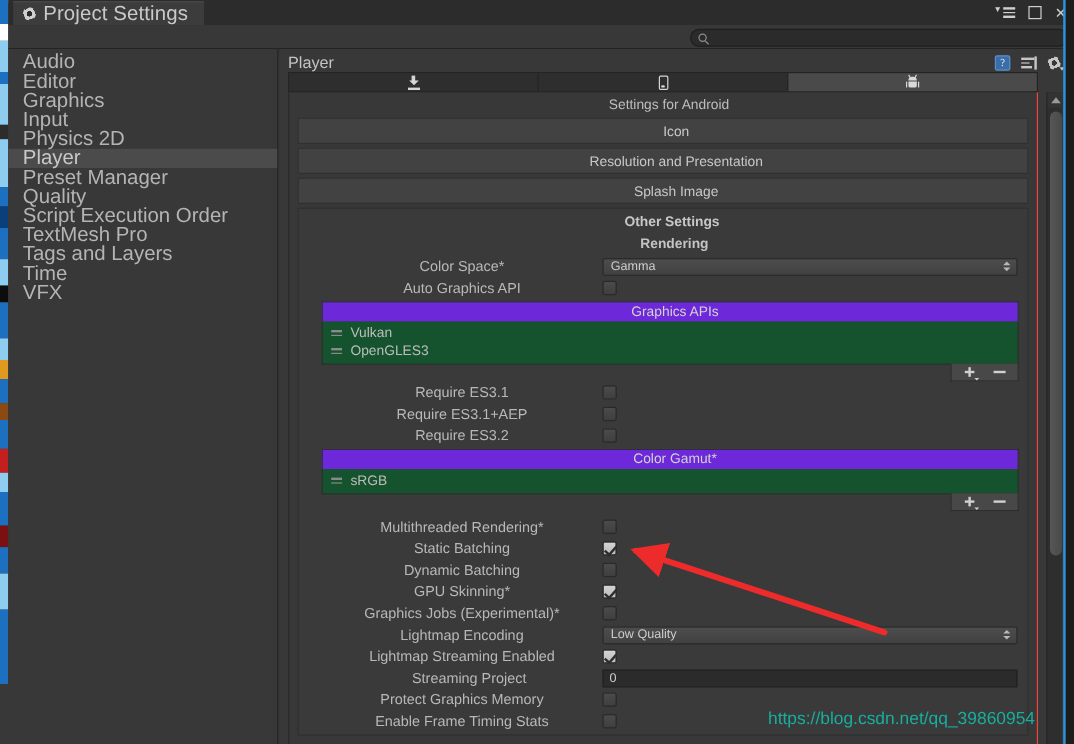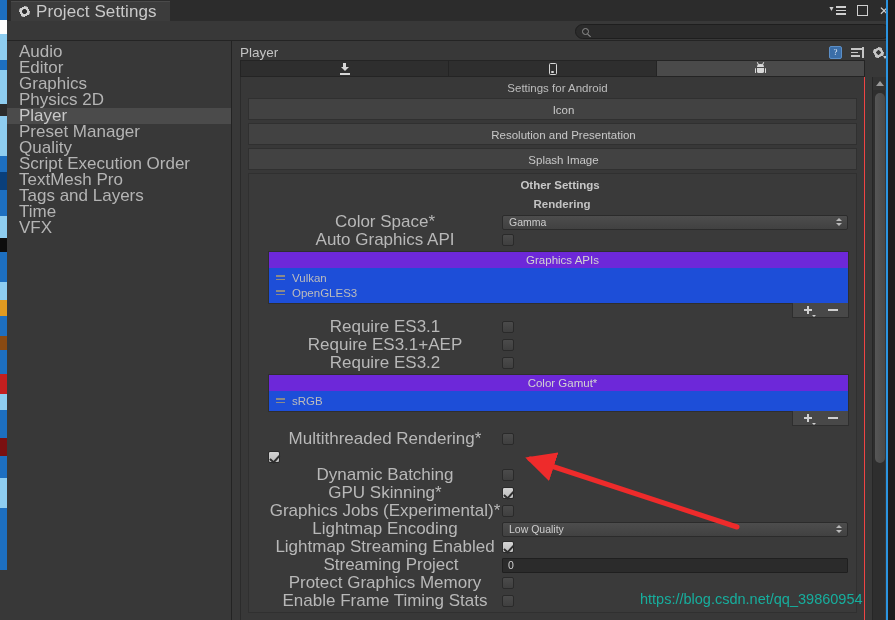--- a/index.html
+++ b/index.html
@@ -226,21 +226,21 @@
     font-size: 11.5px; font-weight: bold; color: #c3c3c3;
   }
 
   .row {
     display: flex; align-items: center;
     height: 18px;
     padding-left: 19px;
   }
   .row .lab {
     width: 234px; flex: none;
-    font-size: 17px; color: #b8b8b8;
+    font-size: 12px; color: #b8b8b8;
     white-space: nowrap;
   }
   .row .lab.indent { padding-left: 12px; }
 
   
   .cb {
     width: 12px; height: 12px;
     background: linear-gradient(#4b4b4b, #3f3f3f);
     border: 1px solid #2a2a2a; border-radius: 2px;
     position: relative; flex: none;
@@ -287,21 +287,21 @@
   }
 
   
   .rlist { margin: 2px 7px 0 19px; }
   .rlist-head {
     background: #6d28d9; border: 1px solid #2e2e2e; border-bottom: 0;
     height: 17px; line-height: 17px; padding-left: 8px;
     font-size: 11.5px; color: #d2d2d2;
   }
   .rlist-body {
-    background: #1d4ed8; border: 1px solid #2e2e2e; border-top: 0;
+    background: #14532d; border: 1px solid #2e2e2e; border-top: 0;
     padding: 2px 0 3px 0;
   }
   .rlist-item {
     height: 15px; display: flex; align-items: center; gap: 7px;
     padding-left: 7px;
     font-size: 11.5px; color: #bcbcbc;
   }
   .grip { display: flex; flex-direction: column; gap: 2px; flex: none; }
   .grip i { display: block; width: 9px; height: 1.4px; background: #8a8a8a; }
   .rlist-foot {
@@ -434,20 +434,21 @@
     <div class="searchbox">
       <span class="mag"></span>
       <input type="text" value="" placeholder="" style="">
     </div>
   </div>
 
   <div class="sidebar" id="sidebar">
       <div class="side-item">Audio</div>
       <div class="side-item">Editor</div>
       <div class="side-item">Graphics</div>
+      <div class="side-item">Input</div>
       <div class="side-item">Physics 2D</div>
       <div class="side-item sel">Player</div>
       <div class="side-item">Preset Manager</div>
       <div class="side-item">Quality</div>
       <div class="side-item">Script Execution Order</div>
       <div class="side-item">TextMesh Pro</div>
       <div class="side-item">Tags and Layers</div>
       <div class="side-item">Time</div>
       <div class="side-item">VFX</div>
     </div>
@@ -581,20 +582,21 @@
             </div>
           </div>
         </div>
 
         <div id="otherRows" style="margin-top:4px">
             <div class="row">
               <span class="lab">Multithreaded Rendering*</span>
               <span class="cb"></span>
             </div>
             <div class="row">
+              <span class="lab">Static Batching</span>
               <span class="cb on"></span>
             </div>
             <div class="row">
               <span class="lab">Dynamic Batching</span>
               <span class="cb"></span>
             </div>
             <div class="row">
               <span class="lab">GPU Skinning*</span>
               <span class="cb on"></span>
             </div>

